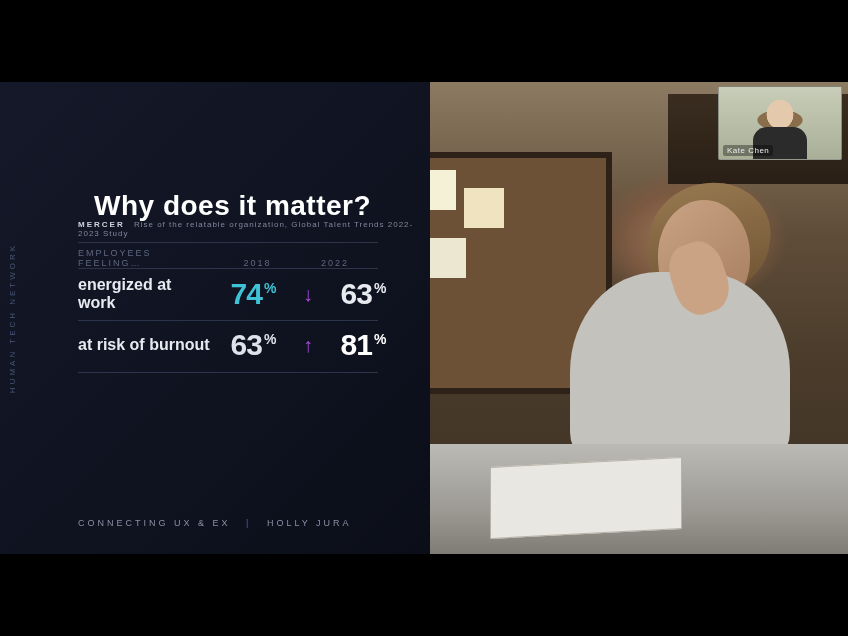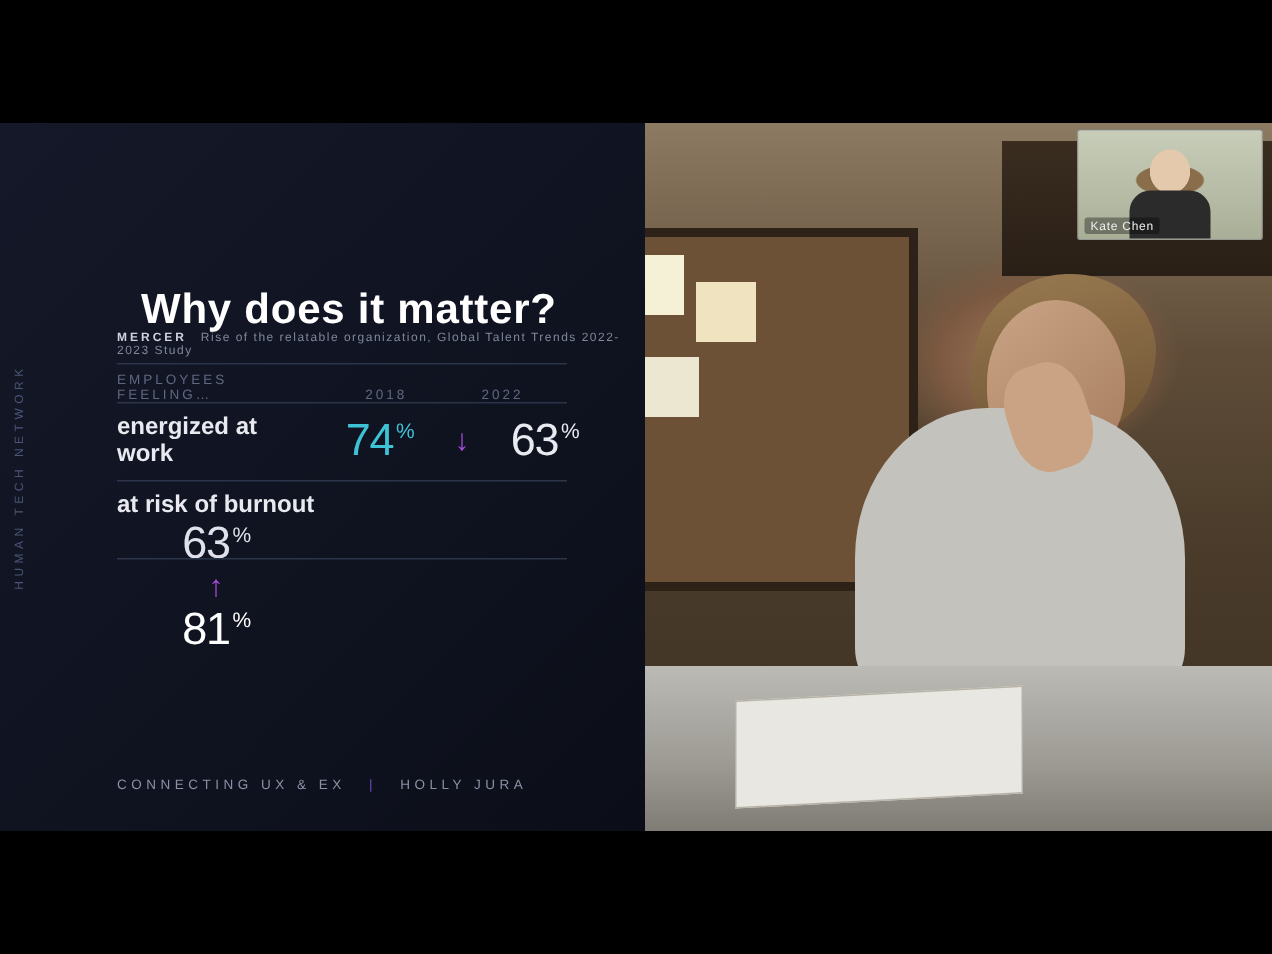--- a/index.html
+++ b/index.html
@@ -29,23 +29,23 @@
   .slide h1{position:absolute;left:78px;top:92px;margin:16px;color:#fff;font-size:28px;font-weight:800;letter-spacing:.5px;}
   .source{position:absolute;left:78px;top:138px;color:#7f879c;font-size:8px;letter-spacing:1px;}
   .source b{color:#cfd3df;letter-spacing:2px;margin-right:6px;margin-top:25px;}
   .thead{position:absolute;left:78px;top:166px;color:#5e6880;font-size:9px;letter-spacing:2px;}
   .thead span{display:inline-block;}
   .thead .c0{width:132px;}
   .thead .c1{width:86px;text-align:center;}
   .thead .c2{width:60px;text-align:center;}
   .row{position:absolute;left:78px;color:#fff;display:flex;align-items:center;}
   .row1{top:194px;}
-  .row2{top:246px;flex-direction:column;}
+  .row2{top:246px;}
   .row .label{width:132px;font-size:16px;font-weight:600;color:#e8eaf0;}
-  .row .val{width:86px;text-align:center;font-size:30px;font-weight:400;letter-spacing:-1px;}
+  .row .val{width:86px;text-align:center;font-size:30px;font-weight:700;letter-spacing:-1px;}
   .row .val .pct{font-size:14px;vertical-align:super;margin-left:2px;}
   .row1 .v1{color:#3fc1d6;}
   .row1 .v2{color:#e8eaf0;}
   .row2 .v1{color:#dfe2ea;}
   .row2 .v2{color:#ffffff;}
   .arrow{width:24px;text-align:center;font-size:20px;color:#a44bd6;}
   .footer{position:absolute;left:78px;bottom:26px;color:#8a91a6;font-size:9px;letter-spacing:3px;}
   .footer .sep{color:#6a4bbf;margin:0 10px;}
   
   .pip{position:absolute;right:6px;top:4px;width:122px;height:72px;background:linear-gradient(180deg,#d7dbcf,#b7bba8);border:1px solid rgba(0,0,0,.3);border-radius:2px;overflow:hidden;}

